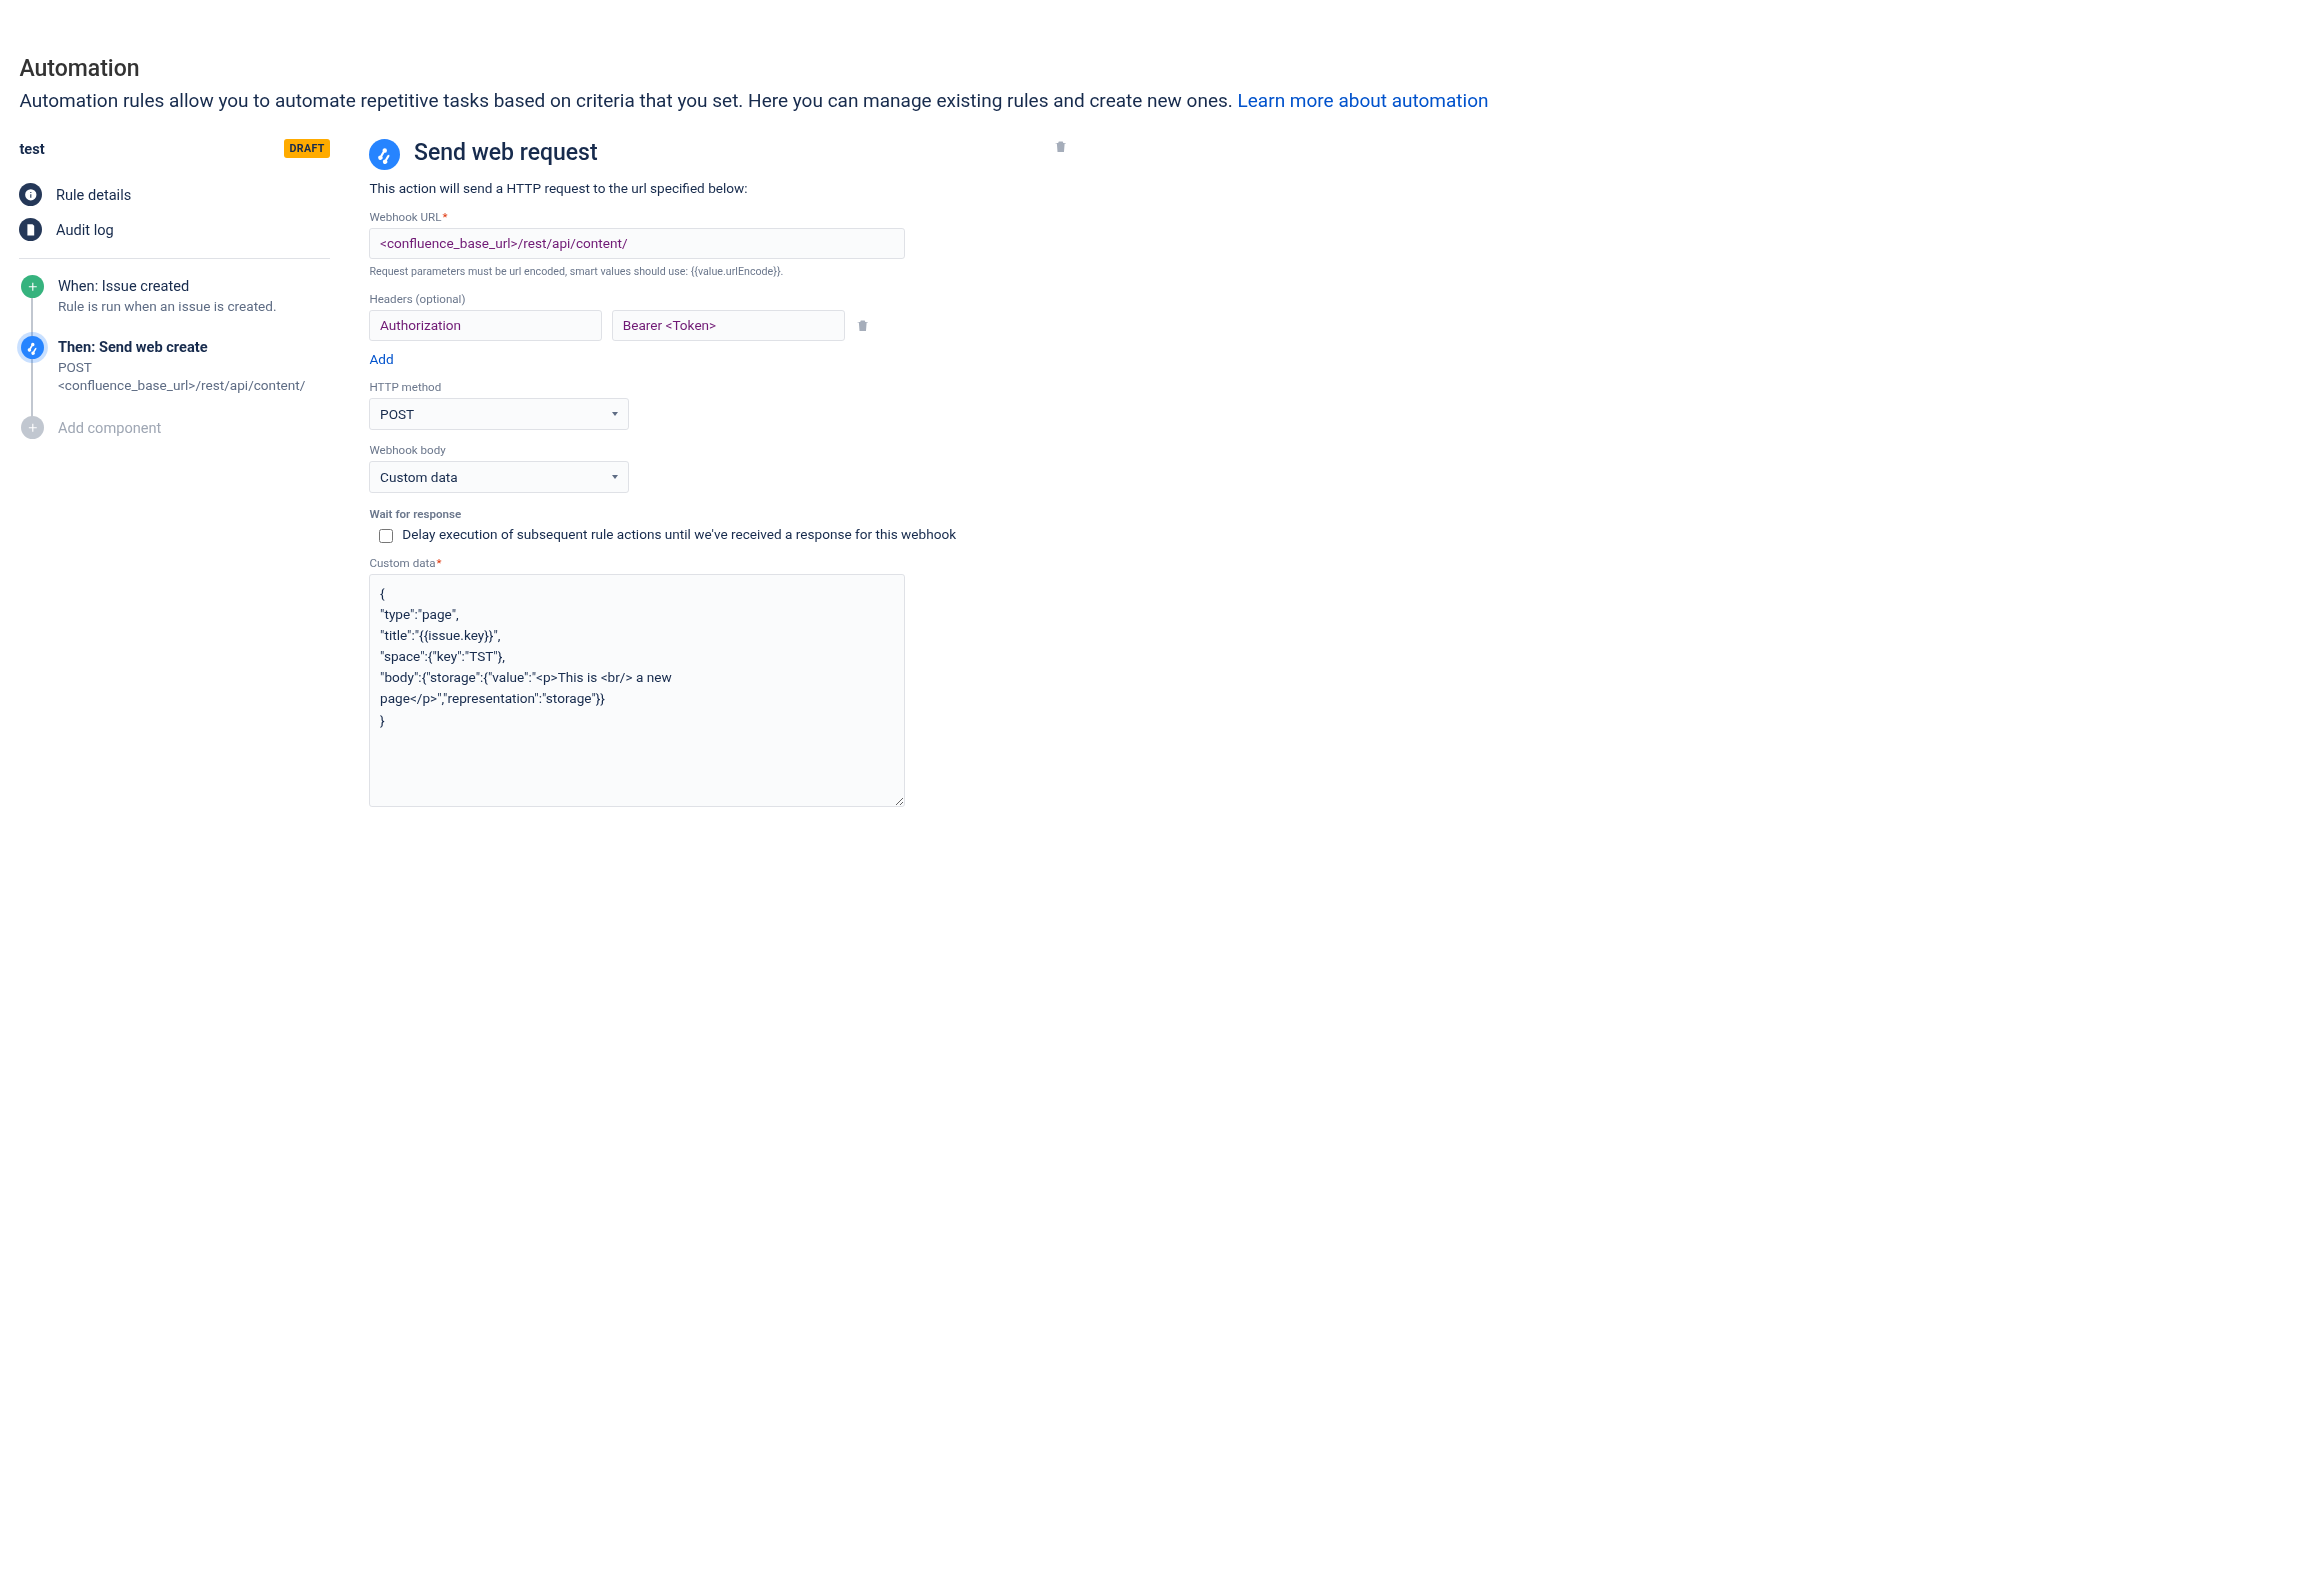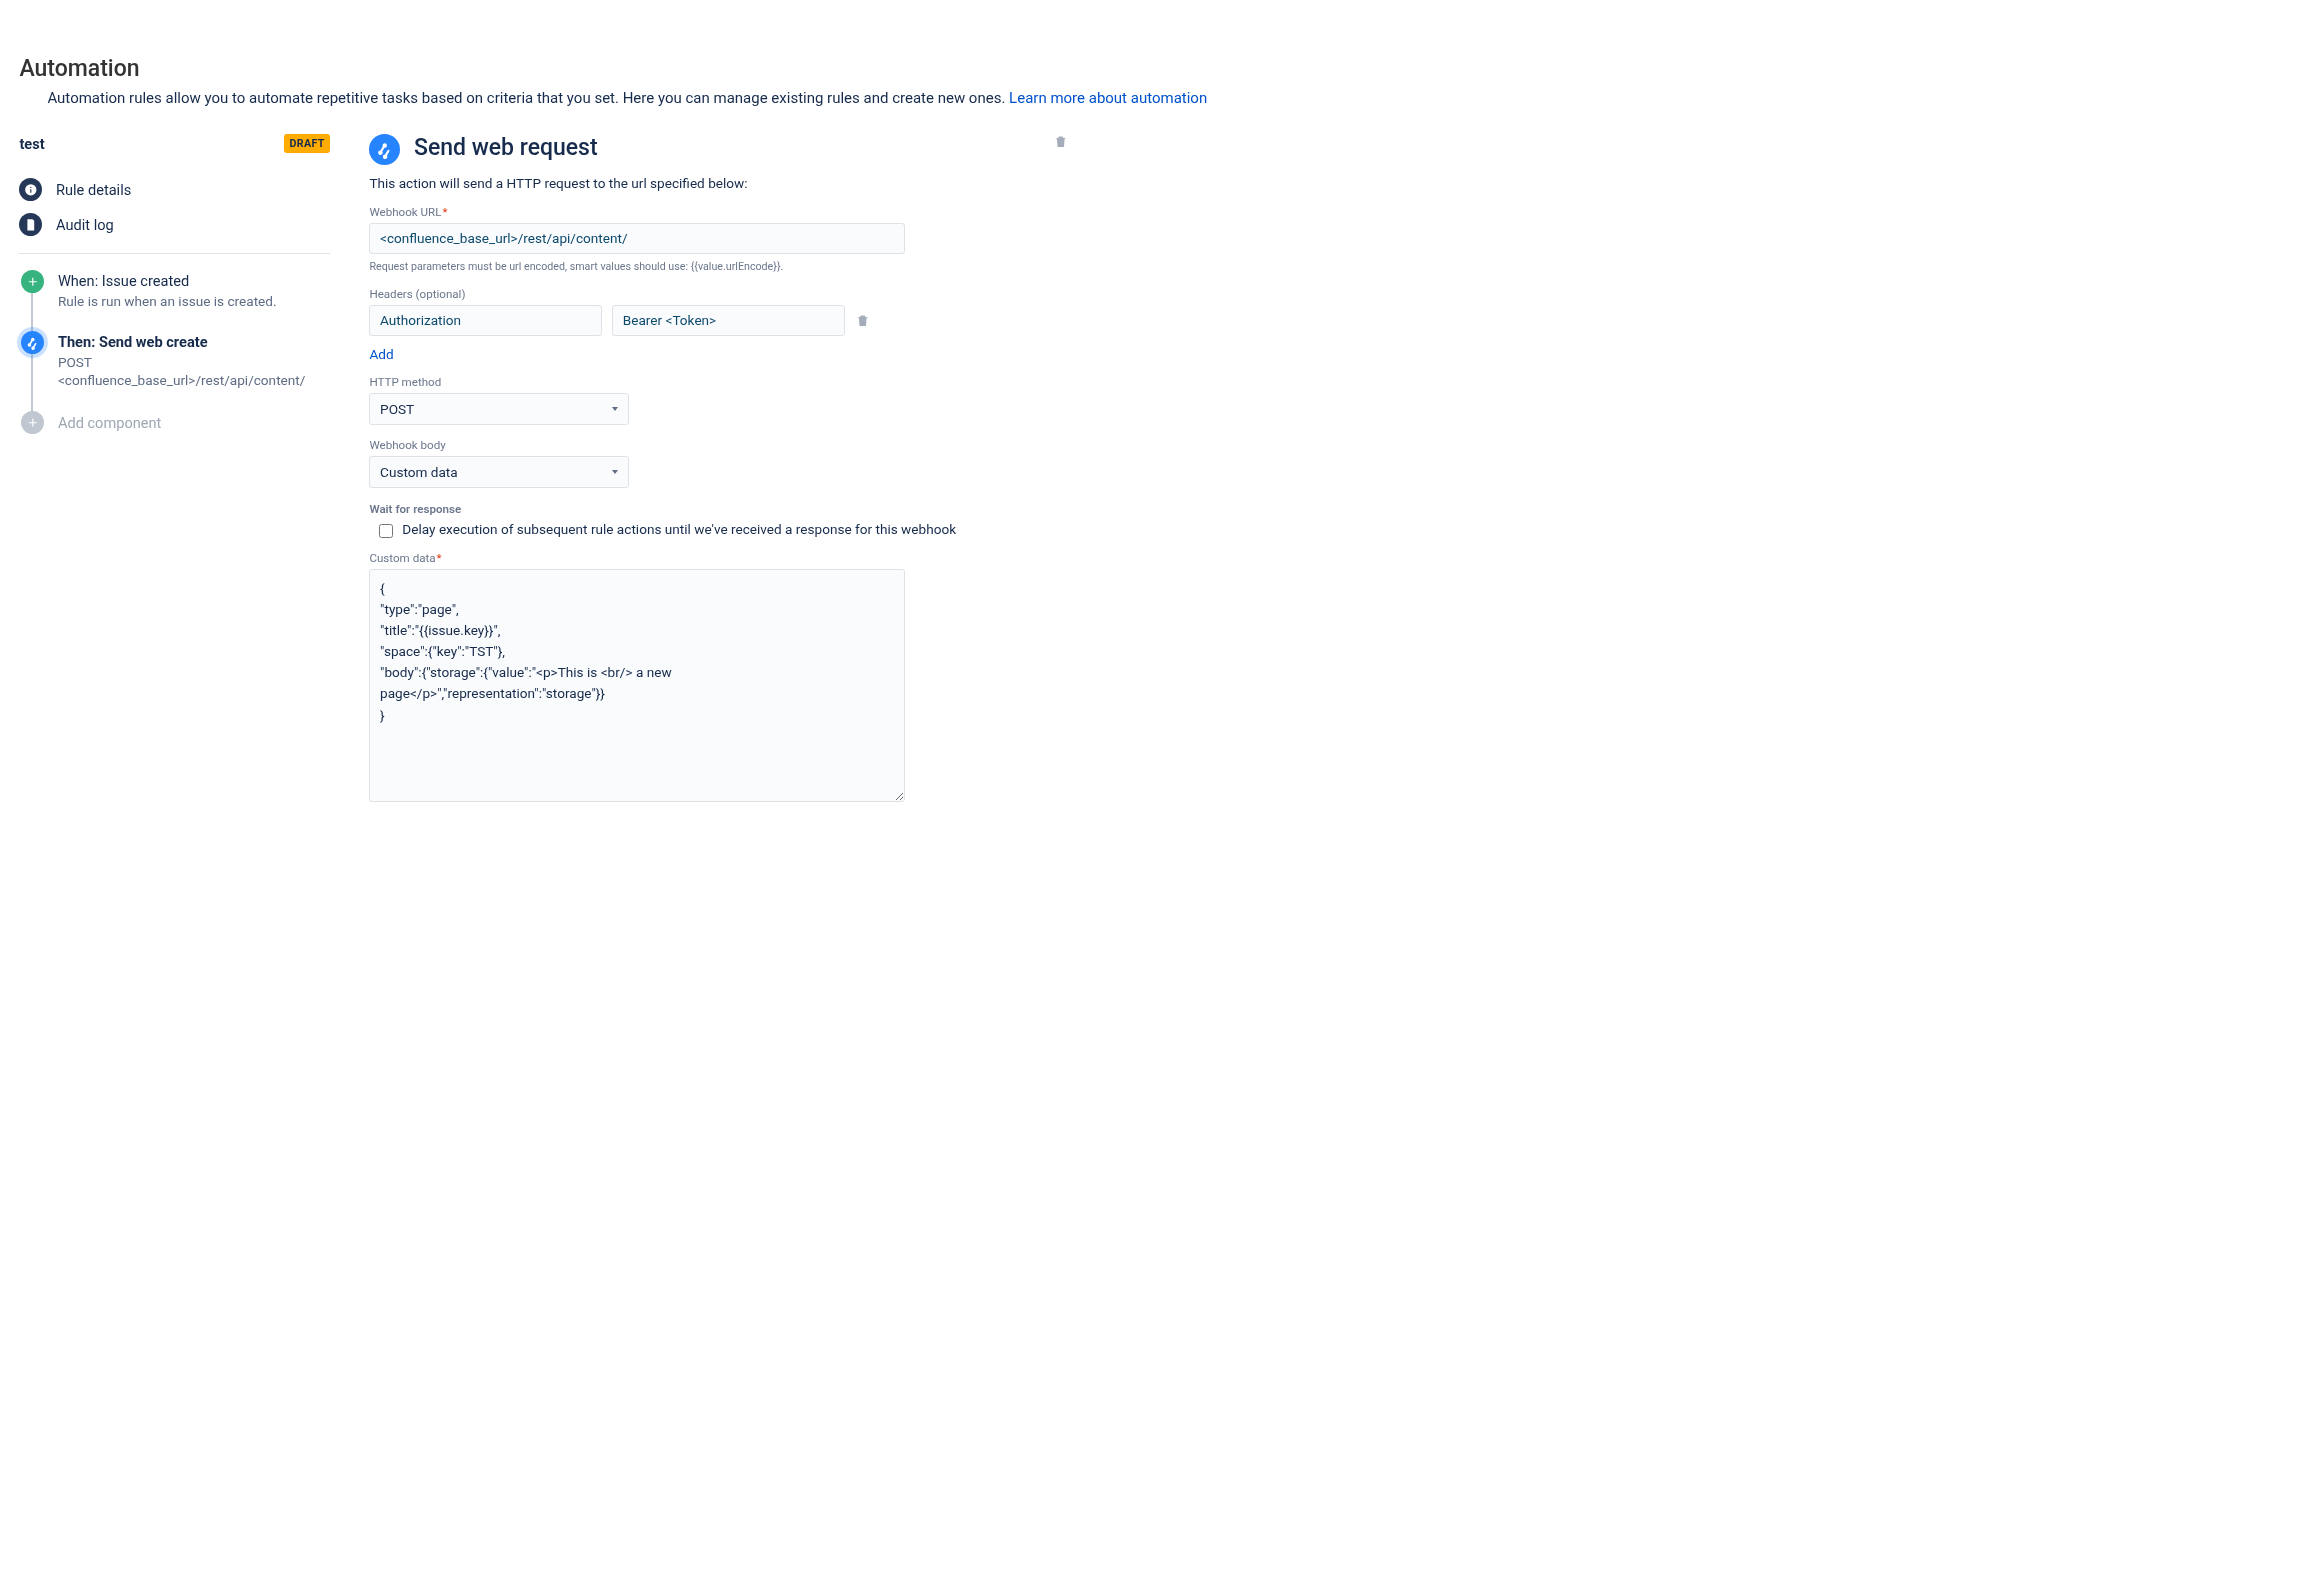--- a/index.html
+++ b/index.html
@@ -11,24 +11,23 @@
       font-size: 13.6px;
     }
     h1.page-title {
       font-size: 23px;
       font-weight: 500;
       color: #333;
       margin-bottom: 7.8px;
       margin-top: 45px;
     }
     .page-desc {
-      font-size: 15px;
+      font-size: 19px;
       color: #172B4D;
       margin-bottom: 27px;
-      margin-left: 28px;
     }
     .page-desc a { color: #0052CC; text-decoration: none; }
     .layout {
       display: flex;
       gap: 39px;
     }
     .left {
       width: 311px;
       flex-shrink: 0;
     }
@@ -145,21 +144,21 @@
     }
     .field-label .req { color: #DE350B; font-size: 11.6px; margin-left: 1px; }
     .field-label.bold { font-weight: 600; color: #6B778C; }
     .text-input {
       width: 100%;
       max-width: 536px;
       padding: 6.8px 9.7px;
       border: 1.9px solid #DFE1E6;
       border-radius: 2.9px;
       font-size: 13.6px;
-      color: #0c4a6e;
+      color: #701a75;
       background: #FAFBFC;
       font-family: inherit;
     }
     .help-text {
       font-size: 10.7px;
       color: #6B778C;
       margin-top: 5.8px;
       margin-bottom: 13.6px;
     }
     .headers-group { margin-bottom: 5.8px; }

